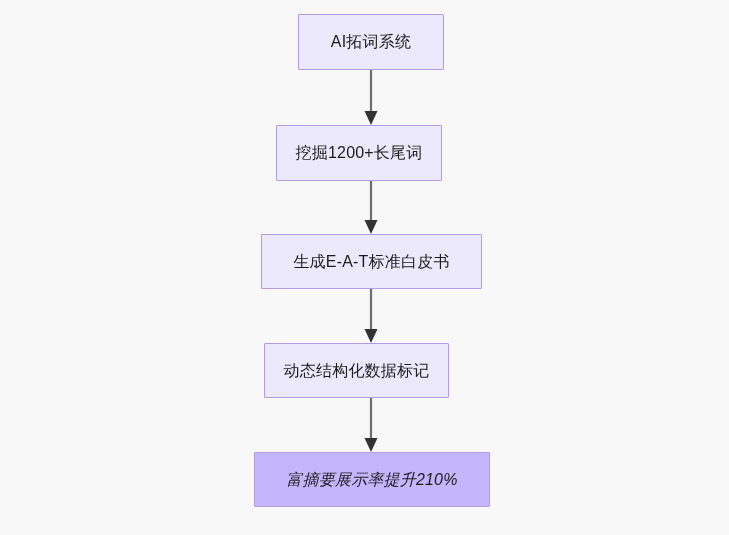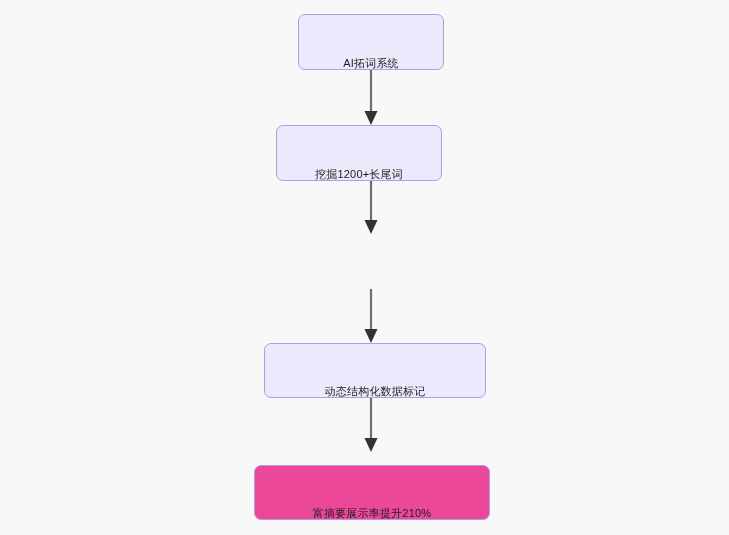--- a/index.html
+++ b/index.html
@@ -16,26 +16,26 @@
   #flowchart-canvas {
     position: relative;
     width: 729px;
     height: 535px;
   }
   .node {
     position: absolute;
     box-sizing: border-box;
     background: #ebe9fb;
     border: 1.6px solid #b49ae0;
-    border-radius: 7px;
+    border-radius: 1px;
     display: flex;
-    align-items: flex-end;
+    align-items: center;
     justify-content: center;
     color: #1c1c1c;
-    font-size: 11px;
+    font-size: 16px;
     letter-spacing: 0.2px;
     line-height: 1;
     white-space: nowrap;
   }
   .node-label {
     display: block;
   }
   .connector {
     position: absolute;
     width: 30px;
@@ -80,22 +80,25 @@
   </div>
 
   <div class="node" style="left: 298px; top: 14px; width: 146px; height: 56px; background: rgb(235, 233, 251); border-color: rgb(180, 154, 224); color: rgb(28, 28, 28);">
     <span class="node-label">AI拓词系统</span>
   </div>
 
   <div class="node" style="left: 276px; top: 125px; width: 166px; height: 56px; background: rgb(235, 233, 251); border-color: rgb(180, 154, 224); color: rgb(28, 28, 28);">
     <span class="node-label">挖掘1200+长尾词</span>
   </div>
 
+  <div class="node" style="left: 261px; top: 234px; width: 221px; height: 55px; background: rgb(235, 233, 251); border-color: rgb(180, 154, 224); color: rgb(28, 28, 28);">
+    <span class="node-label">生成E-A-T标准白皮书</span>
+  </div>
 
-  <div class="node" style="left: 264px; top: 343px; width: 222px; height: 55px; background: rgb(235, 233, 251); border-color: rgb(180, 154, 224); color: rgb(28, 28, 28);">
+  <div class="node" style="left: 264px; top: 343px; width: 185px; height: 55px; background: rgb(235, 233, 251); border-color: rgb(180, 154, 224); color: rgb(28, 28, 28);">
     <span class="node-label">动态结构化数据标记</span>
   </div>
 
-  <div class="node" style="left: 254px; top: 465px; width: 236px; height: 55px; background: #ec4899; border-color: rgb(180, 154, 224); color: rgb(28, 28, 28);">
+  <div class="node" style="left: 254px; top: 452px; width: 236px; height: 55px; background: #c4b5fd; border-color: rgb(180, 154, 224); color: rgb(28, 28, 28); font-style: italic;">
     <span class="node-label">富摘要展示率提升210%</span>
   </div>
 
 </div>
 
 </body></html>

